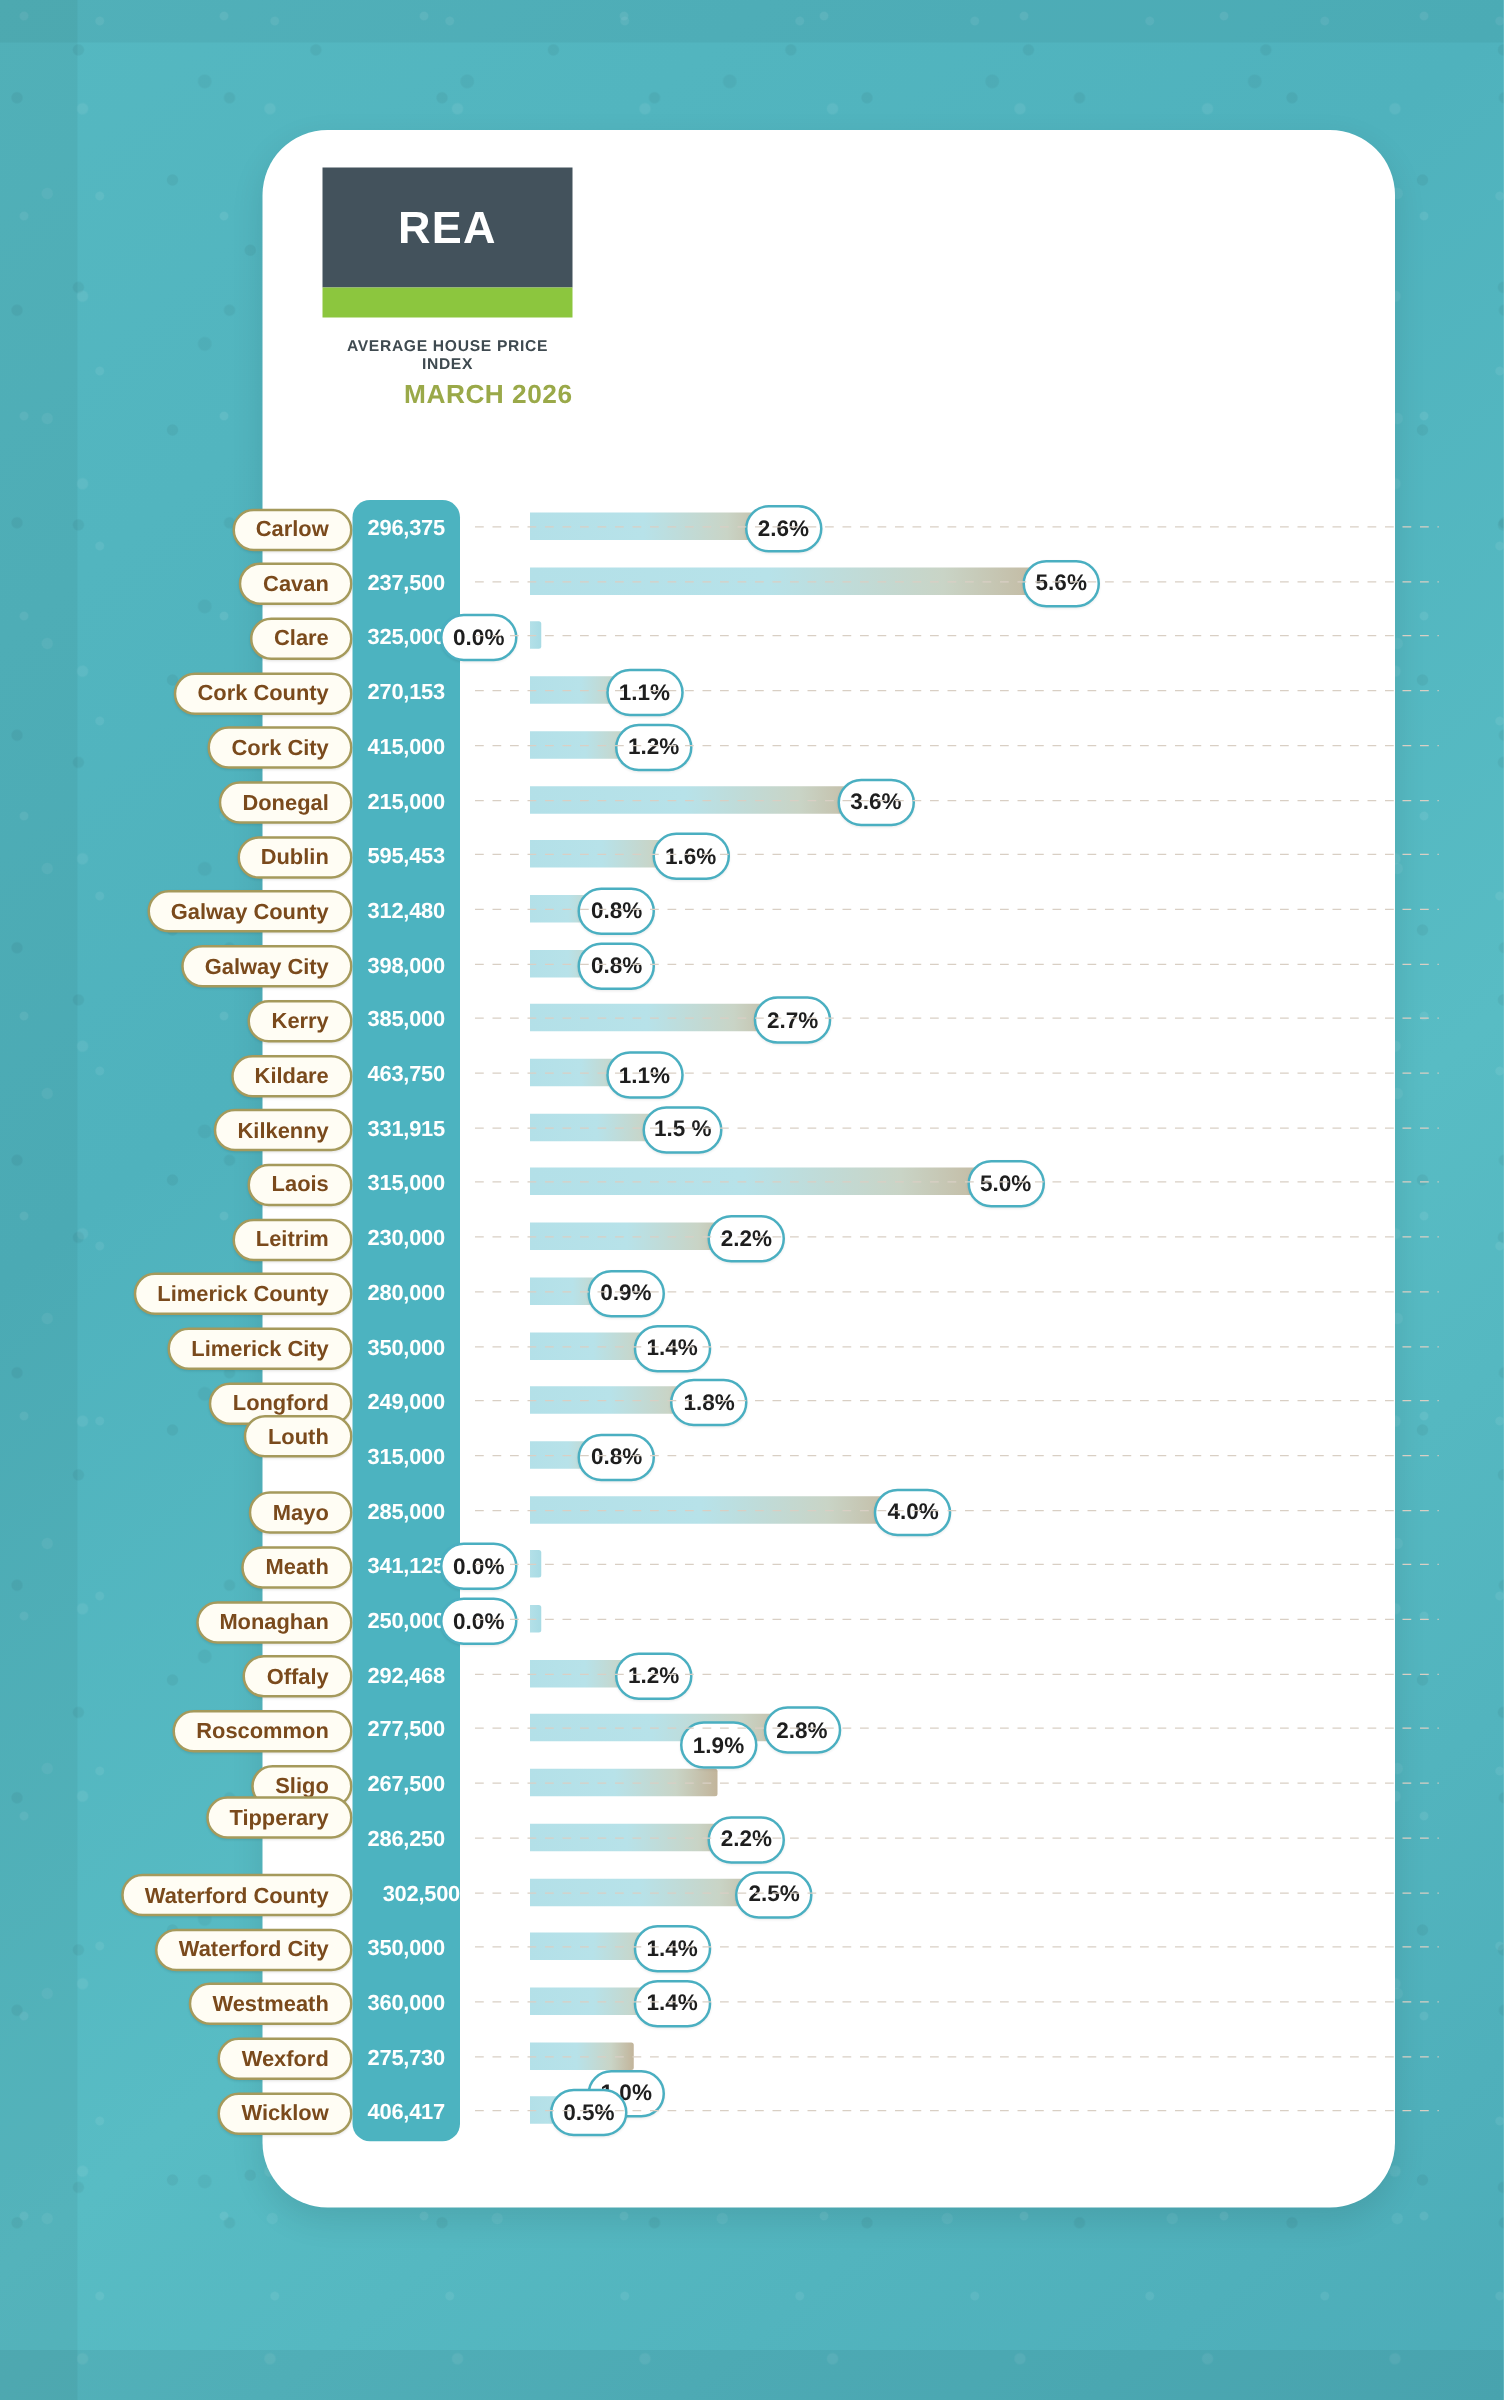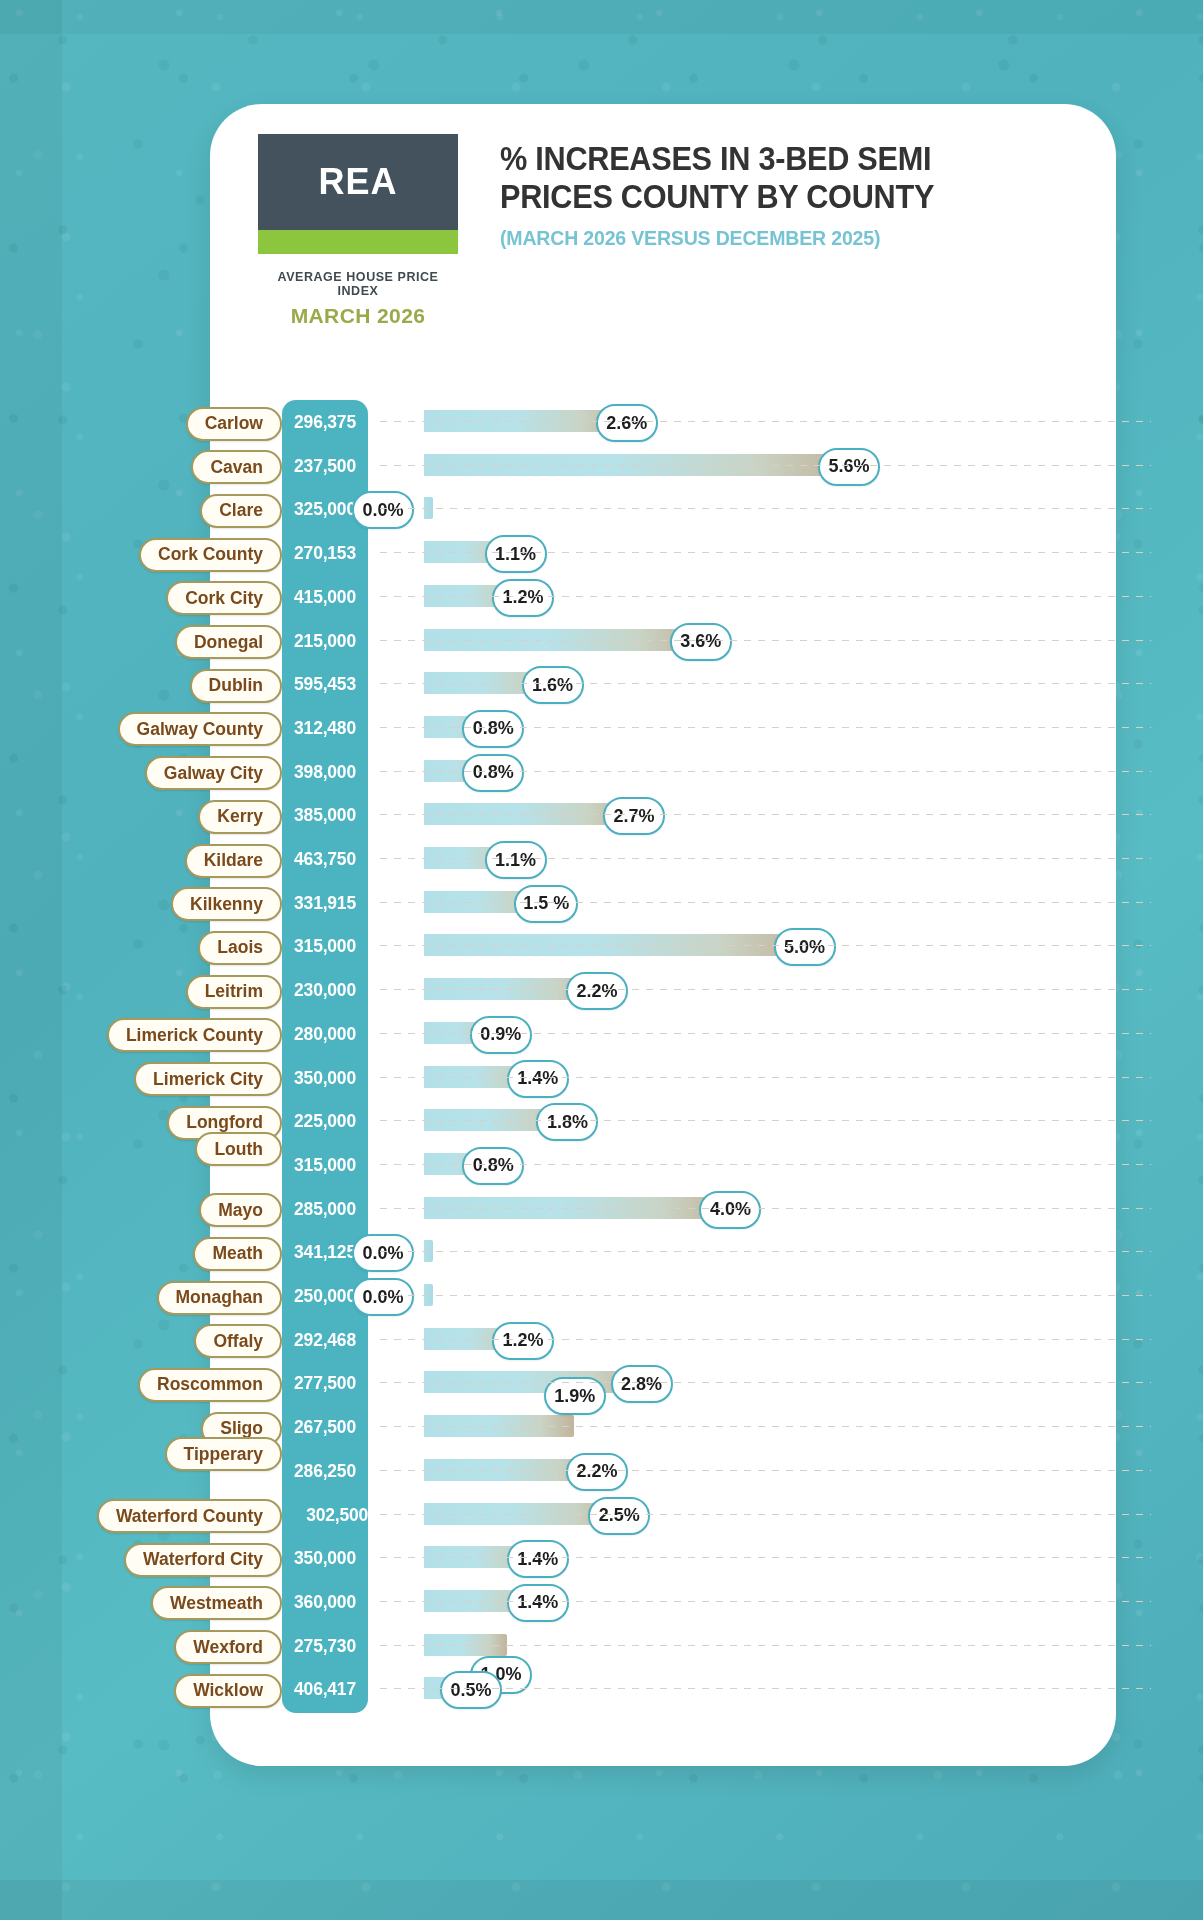--- a/index.html
+++ b/index.html
@@ -38,21 +38,21 @@
     box-shadow:0 10px 26px rgba(0,0,0,.10);
   }
 
   
   #header{position:absolute;left:210px;top:104px;width:906px;height:240px;}
   #logo-block{position:absolute;left:48px;top:30px;width:200px;}
   #logo-mark{width:200px;height:96px;background:#43525c;display:flex;align-items:center;justify-content:center;}
   #logo-text{color:#ffffff;font-size:36px;font-weight:bold;letter-spacing:1px;line-height:1;font-family:"Liberation Sans",sans-serif;}
   #logo-bar{width:200px;height:24px;background:#8cc63e;}
   #logo-sub1{margin-top:16px;text-align:center;font-size:12.5px;font-weight:bold;color:#3f4a50;letter-spacing:.55px;}
-  #logo-sub2{margin-top:6px;text-align:center;font-size:21px;font-weight:bold;color:#9aa949;letter-spacing:.4px;}
+  #logo-sub2{margin-top:6px;text-align:right;font-size:21px;font-weight:bold;color:#9aa949;letter-spacing:.4px;}
 
   #title-block{position:absolute;left:290px;top:36px;width:580px;}
   .title-line{
     font-size:33px;font-weight:bold;color:#333333;letter-spacing:-0.3px;
     line-height:1.16;text-transform:uppercase;
     font-family:"Liberation Sans",sans-serif;
     transform:scaleX(.93);transform-origin:left center;
   }
   #subtitle{
     margin-top:9px;font-size:21px;font-weight:bold;color:#76c4d3;
@@ -126,25 +126,20 @@
 
   <div id="logo-block">
     <div id="logo-mark">
       <span id="logo-text">REA</span>
     </div>
     <div id="logo-bar"></div>
     <div id="logo-sub1">AVERAGE HOUSE PRICE INDEX</div>
     <div id="logo-sub2">MARCH 2026</div>
   </div>
 
-  <div id="title-block">
-    <div class="title-line">% INCREASES IN 3-BED SEMI</div>
-    <div class="title-line">PRICES COUNTY BY COUNTY</div>
-    <div id="subtitle">(MARCH 2026 VERSUS DECEMBER 2025)</div>
-  </div>
 
 </div>
 
 <div id="chart">
   <div id="pill-col">
       <div class="pill" style="top: 6.5px;">Carlow</div>
       <div class="pill" style="top: 50.2px;">Cavan</div>
       <div class="pill" style="top: 93.9px;">Clare</div>
       <div class="pill" style="top: 137.6px;">Cork County</div>
       <div class="pill" style="top: 181.3px;">Cork City</div>
@@ -184,21 +179,21 @@
       <div class="price" style="top: 274.2px;">595,453</div>
       <div class="price" style="top: 317.9px;">312,480</div>
       <div class="price" style="top: 361.6px;">398,000</div>
       <div class="price" style="top: 405.3px;">385,000</div>
       <div class="price" style="top: 449px;">463,750</div>
       <div class="price" style="top: 492.7px;">331,915</div>
       <div class="price" style="top: 536.4px;">315,000</div>
       <div class="price" style="top: 580.1px;">230,000</div>
       <div class="price" style="top: 623.8px;">280,000</div>
       <div class="price" style="top: 667.5px;">350,000</div>
-      <div class="price" style="top: 711.2px;">225,000</div>
+      <div class="price" style="top: 711.2px;">249,000</div>
       <div class="price" style="top: 754.9px;">315,000</div>
       <div class="price" style="top: 798.6px;">285,000</div>
       <div class="price" style="top: 842.3px;">341,125</div>
       <div class="price" style="top: 886px;">250,000</div>
       <div class="price" style="top: 929.7px;">292,468</div>
       <div class="price" style="top: 973.4px;">277,500</div>
       <div class="price" style="top: 1017.1px;">267,500</div>
       <div class="price" style="top: 1060.8px;">286,250</div>
       <div class="price" style="top: 1104.5px; text-align: right;">302,500</div>
       <div class="price" style="top: 1148.2px;">350,000</div>

